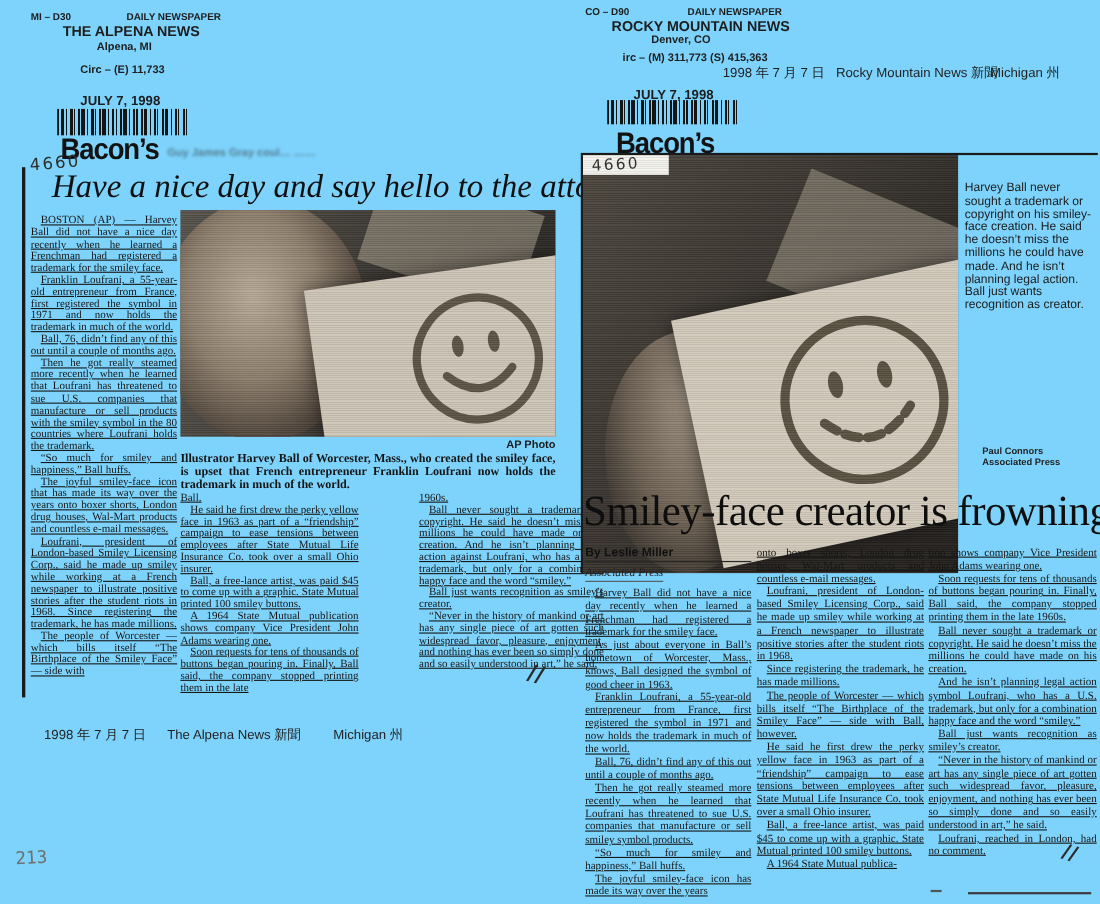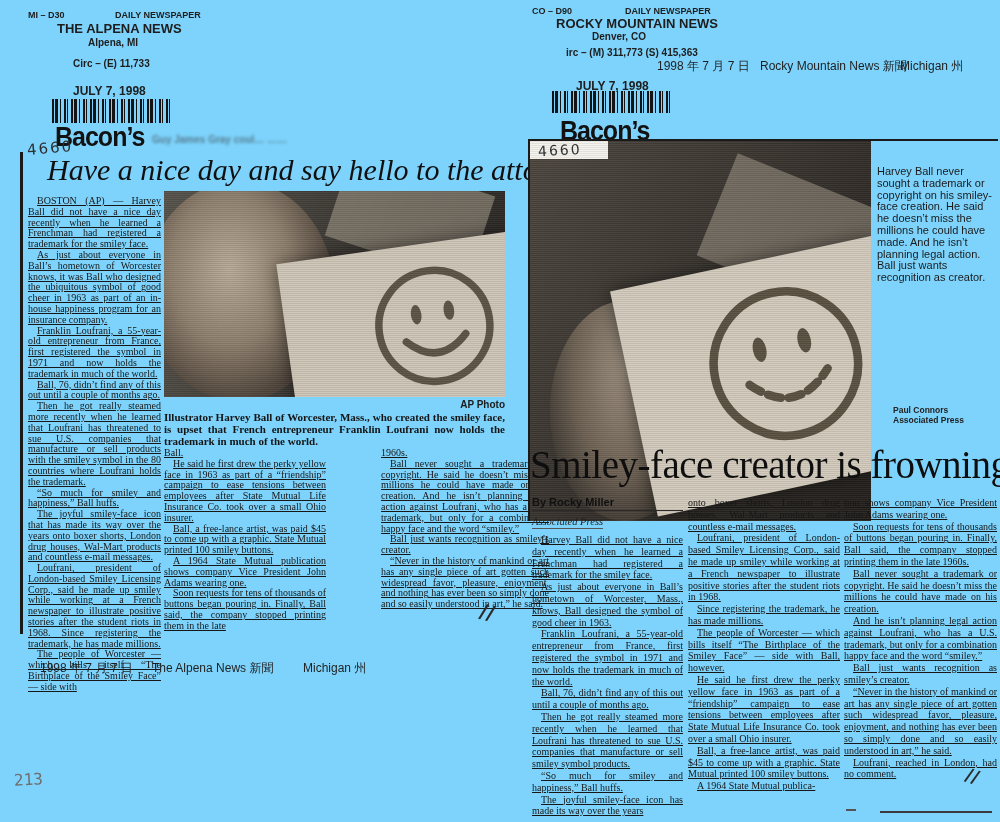--- a/index.html
+++ b/index.html
@@ -58,21 +58,20 @@
   <div class="abs bacons" style="left:55px;top:121px;">Bacon’s</div>
   <div class="abs smudge sans" style="left:152px;top:134px;font-size:10px;">Guy James Gray coul… ……</div>
 
   <div class="abs rule-v" style="left:20px;top:152px;width:3px;height:482px;"></div>
   <div class="abs handwrite" style="left:27px;top:139px;font-size:15px;transform:rotate(-5deg);">4660</div>
 
   <div class="abs headline-l" style="left:47px;top:153px;">Have a nice day and say hello to the attorneys</div>
 
   <div class="abs col lcol" style="left:28px;top:196px;width:133px;">
       <p class="para">BOSTON (AP) — Harvey Ball did not have a nice day recently when he learned a Frenchman had registered a trademark for the smiley face.</p>
-      <p class="para">As just about everyone in Ball’s hometown of Worcester knows, it was Ball who designed the ubiquitous symbol of good cheer in 1963 as part of an in-house happiness program for an insurance company.</p>
       <p class="para">Franklin Loufrani, a 55-year-old entrepreneur from France, first registered the symbol in 1971 and now holds the trademark in much of the world.</p>
       <p class="para">Ball, 76, didn’t find any of this out until a couple of months ago.</p>
       <p class="para">Then he got really steamed more recently when he learned that Loufrani has threatened to sue U.S. companies that manufacture or sell products with the smiley symbol in the 80 countries where Loufrani holds the trademark.</p>
       <p class="para">“So much for smiley and happiness,” Ball huffs.</p>
       <p class="para">The joyful smiley-face icon that has made its way over the years onto boxer shorts, London drug houses, Wal-Mart products and countless e-mail messages.</p>
       <p class="para">Loufrani, president of London-based Smiley Licensing Corp., said he made up smiley while working at a French newspaper to illustrate positive stories after the student riots in 1968. Since registering the trademark, he has made millions.</p>
       <p class="para">The people of Worcester — which bills itself “The Birthplace of the Smiley Face” — side with</p>
     </div>
 
   <div class="abs photo" style="left:164px;top:191px;width:341px;height:206px;">
@@ -143,21 +142,21 @@
     </div>
     <div class="halftone"></div>
   </div>
 
   <div class="abs sidebar-cap" style="left:877px;top:166px;width:119px;">Harvey Ball never sought a trademark or copyright on his smiley-face creation. He said he doesn’t miss the millions he could have made. And he isn’t planning legal action. Ball just wants recognition as creator.</div>
   <div class="abs credit" style="left:877px;top:406px;">Paul Connors</div>
   <div class="abs credit" style="left:877px;top:416px;">Associated Press</div>
 
   <div class="abs headline-r" style="left:530px;top:442px;">Smiley-face creator is frowning</div>
   <div class="abs" style="left:532px;top:496px;width:151px;">
-    <div class="byline-name">By Rocky Miller</div>
+    <div class="byline-name">By Leslie Miller</div>
     <div class="byline-org">Associated Press</div>
   </div>
 
   <div class="abs col rcol" style="left:532px;top:534px;width:151px;">
       <p class="para">Harvey Ball did not have a nice day recently when he learned a Frenchman had registered a trademark for the smiley face.</p>
       <p class="para">As just about everyone in Ball’s hometown of Worcester, Mass., knows, Ball designed the symbol of good cheer in 1963.</p>
       <p class="para">Franklin Loufrani, a 55-year-old entrepreneur from France, first registered the symbol in 1971 and now holds the trademark in much of the world.</p>
       <p class="para">Ball, 76, didn’t find any of this out until a couple of months ago.</p>
       <p class="para">Then he got really steamed more recently when he learned that Loufrani has threatened to sue U.S. companies that manufacture or sell smiley symbol products.</p>
       <p class="para">“So much for smiley and happiness,” Ball huffs.</p>
@@ -169,21 +168,21 @@
       <p class="para">Since registering the trademark, he has made millions.</p>
       <p class="para">The people of Worcester — which bills itself “The Birthplace of the Smiley Face” — side with Ball, however.</p>
       <p class="para">He said he first drew the perky yellow face in 1963 as part of a “friendship” campaign to ease tensions between employees after State Mutual Life Insurance Co. took over a small Ohio insurer.</p>
       <p class="para">Ball, a free-lance artist, was paid $45 to come up with a graphic. State Mutual printed 100 smiley buttons.</p>
       <p class="para">A 1964 State Mutual publica-</p>
     </div>
   <div class="abs col rcol cont" style="left:844px;top:497px;width:153px;">
       <p class="para">tion shows company Vice President John Adams wearing one.</p>
       <p class="para">Soon requests for tens of thousands of buttons began pouring in. Finally, Ball said, the company stopped printing them in the late 1960s.</p>
       <p class="para">Ball never sought a trademark or copyright. He said he doesn’t miss the millions he could have made on his creation.</p>
-      <p class="para">And he isn’t planning legal action against Loufrani, who has a U.S. trademark, but only for a combination happy face and the word “smiley.”</p>
+      <p class="para">And he isn’t planning legal action symbol Loufrani, who has a U.S. trademark, but only for a combination happy face and the word “smiley.”</p>
       <p class="para">Ball just wants recognition as smiley’s creator.</p>
       <p class="para">“Never in the history of mankind or art has any single piece of art gotten such widespread favor, pleasure, enjoyment, and nothing has ever been so simply done and so easily understood in art,” he said.</p>
       <p class="para">Loufrani, reached in London, had no comment.</p>
     </div>
 
   <div class="abs mark" style="left:966px;top:765px;font-size:18px;transform:rotate(18deg);">∕∕</div>
   <div class="abs" style="left:880px;top:811px;width:112px;height:2px;background:#3a3a3a;"></div>
   <div class="abs" style="left:846px;top:809px;width:10px;height:2px;background:#555;"></div>
 
 </div>

